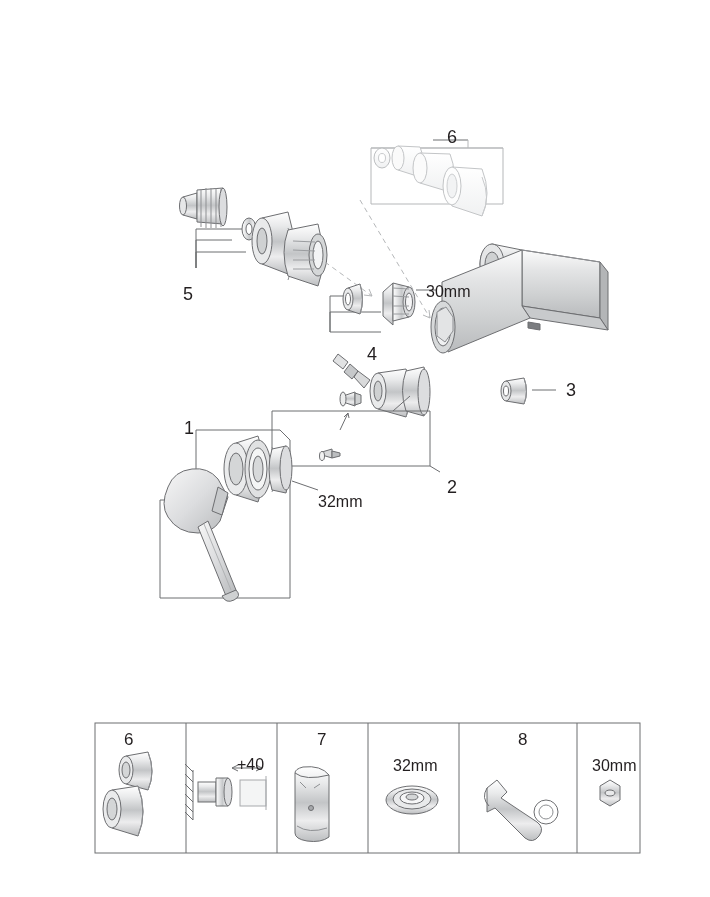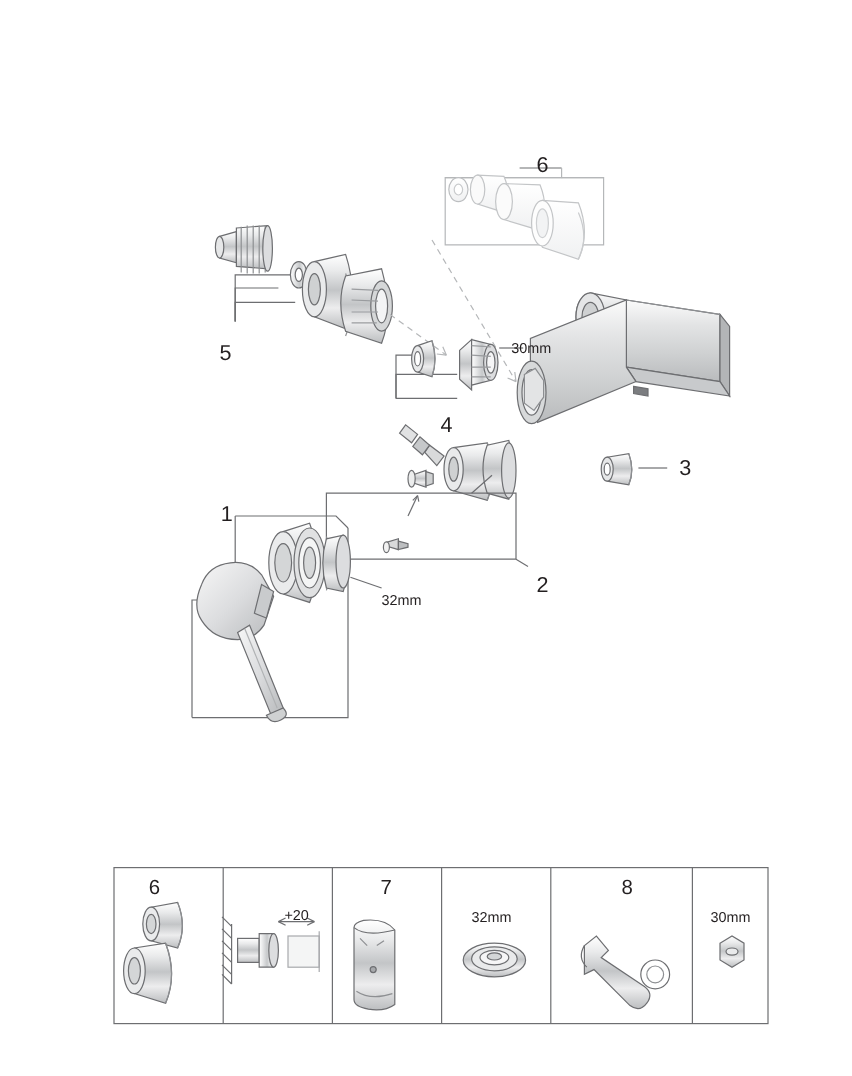--- a/index.html
+++ b/index.html
@@ -31,21 +31,21 @@
     position: absolute;
     font-family: "Liberation Sans", sans-serif;
     color: #231f20;
     white-space: nowrap;
     line-height: 1;
   }
   .lbl-num {
     font-size: 18px;
   }
   .lbl-dim {
-    font-size: 12px;
+    font-size: 16px;
   }
   .lbl-num-sm {
     font-size: 17px;
   }
 </style>
 </head>
 <body>
 
 <div id="sheet">
 
@@ -310,19 +310,19 @@
   <div class="lbl lbl-num" style="left:447px; top:478px;">2</div>
   <div class="lbl lbl-num" style="left:566px; top:381px;">3</div>
   <div class="lbl lbl-num" style="left:367px; top:345px;">4</div>
   <div class="lbl lbl-num" style="left:183px; top:285px;">5</div>
   <div class="lbl lbl-num" style="left:447px; top:128px;">6</div>
 
   <div class="lbl lbl-dim" style="left:426px; top:284px;">30mm</div>
   <div class="lbl lbl-dim" style="left:318px; top:494px;">32mm</div>
 
   <div class="lbl lbl-num-sm" style="left:124px; top:731px;">6</div>
-  <div class="lbl lbl-dim" style="left:237px; top:757px;">+20</div>
+  <div class="lbl lbl-dim" style="left:237px; top:757px;">+40</div>
   <div class="lbl lbl-num-sm" style="left:317px; top:731px;">7</div>
   <div class="lbl lbl-dim" style="left:393px; top:758px;">32mm</div>
   <div class="lbl lbl-num-sm" style="left:518px; top:731px;">8</div>
   <div class="lbl lbl-dim" style="left:592px; top:758px;">30mm</div>
 
 </div>
 
 </body></html>

